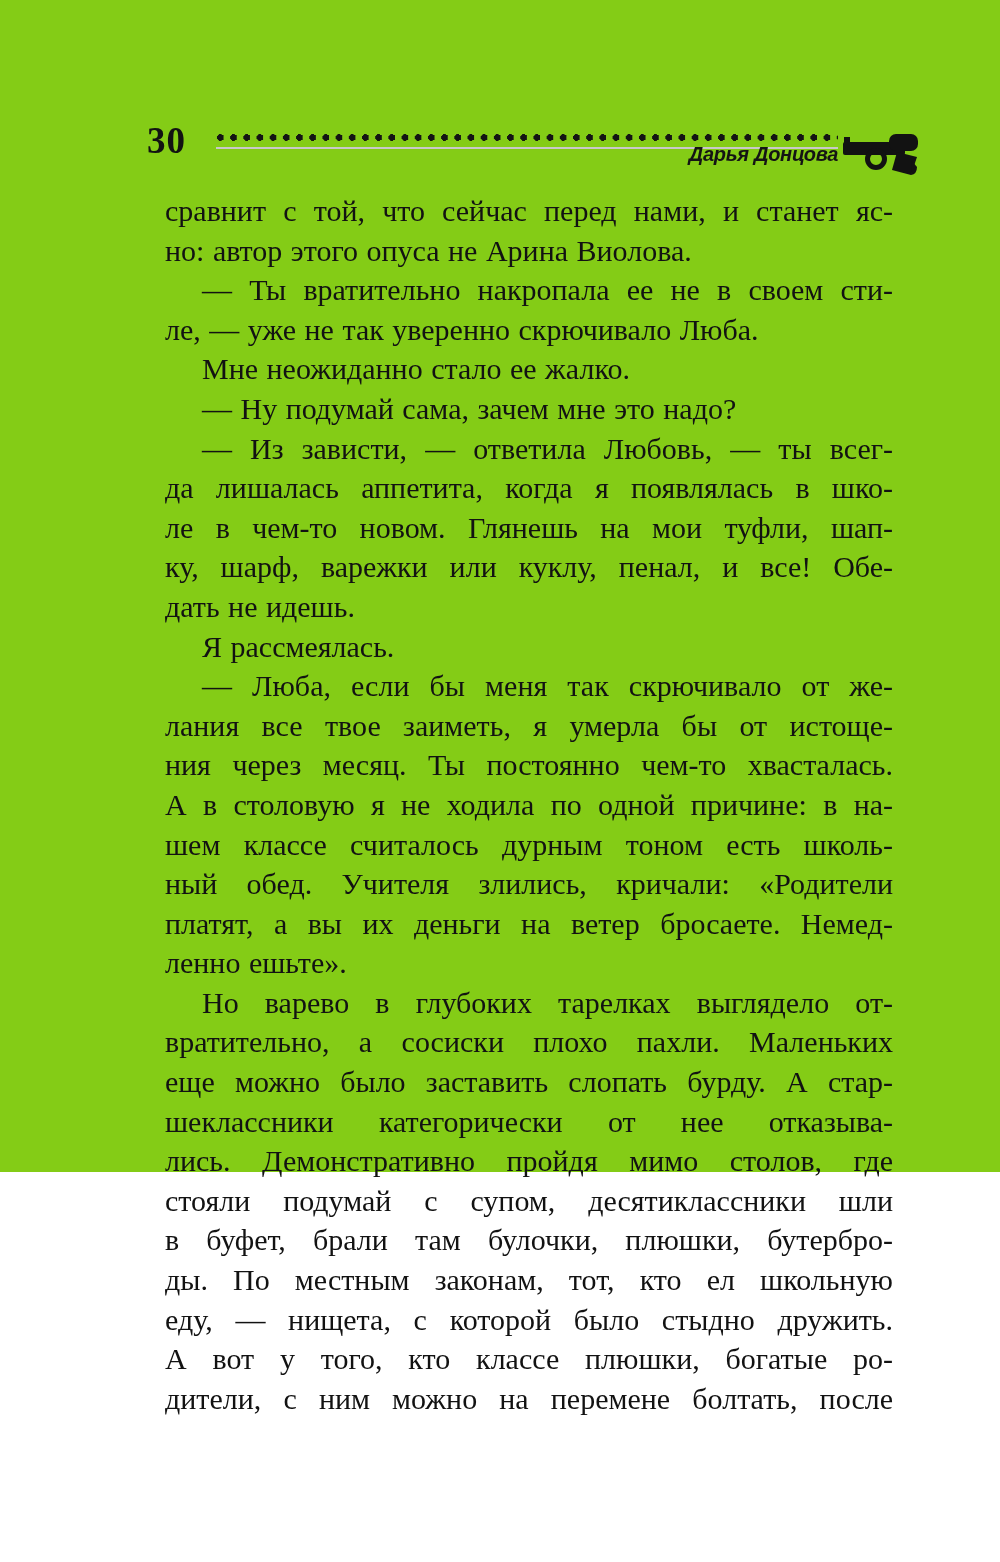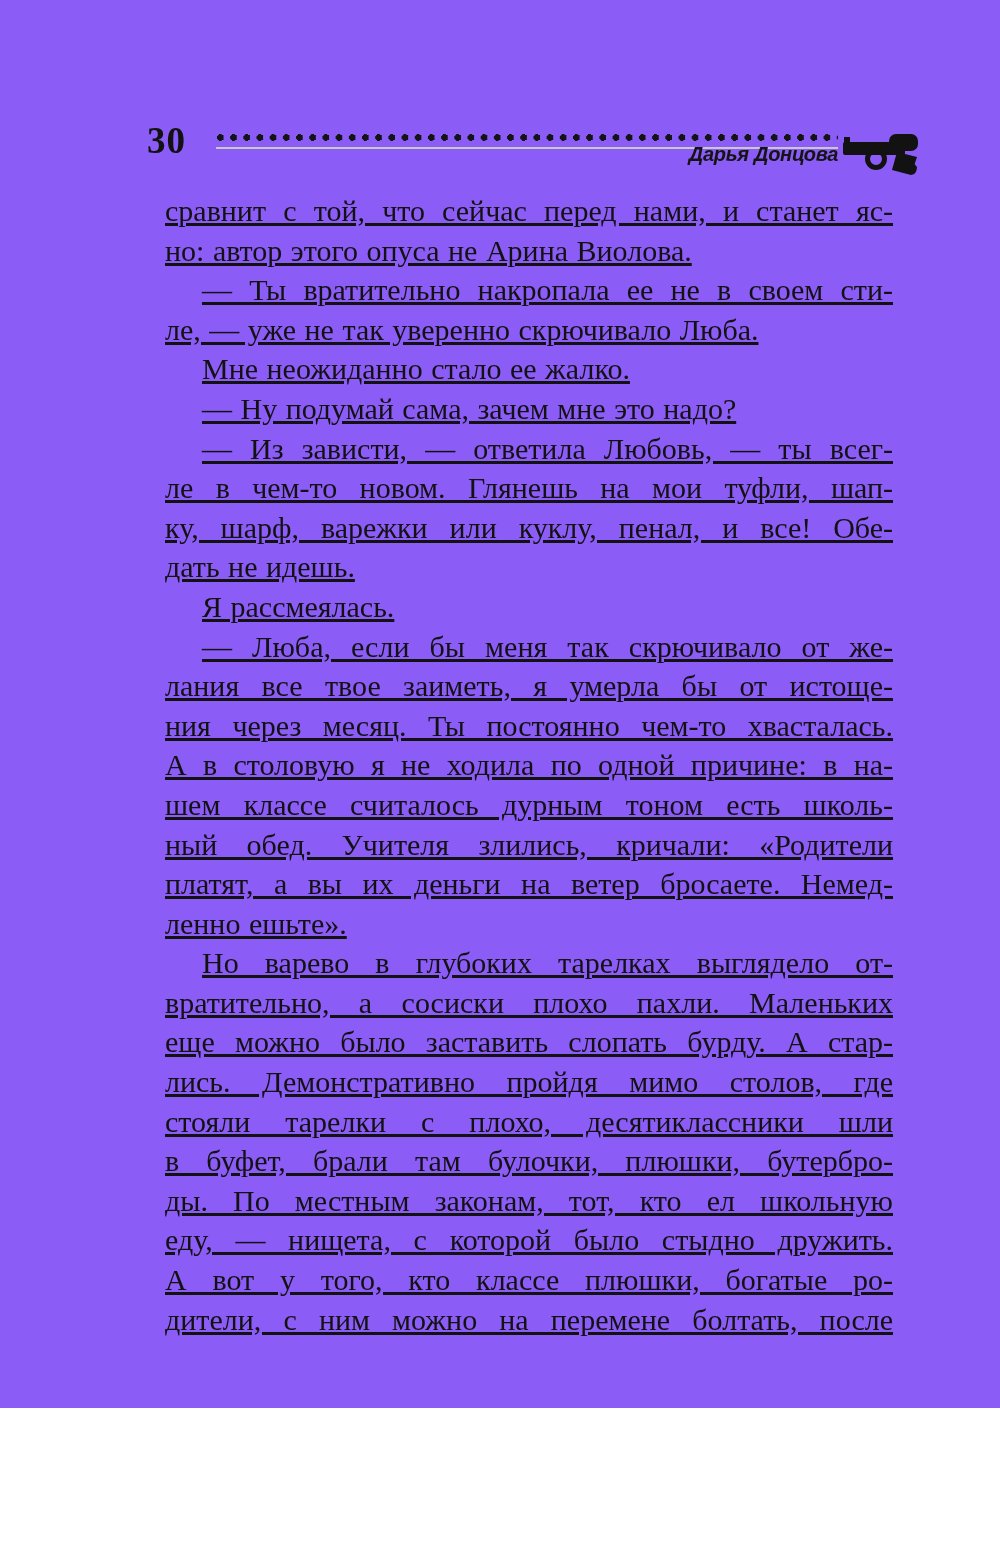--- a/index.html
+++ b/index.html
@@ -6,22 +6,22 @@
     margin: 0;
     padding: 0;
     width: 1000px;
     height: 1562px;
     background: #ffffff;
     overflow: hidden;
   }
   .book-page {
     position: relative;
     width: 1000px;
-    height: 1408px;
-    background: #8b5cf6;
+    height: 1172px;
+    background: #84cc16;
     color: #121212;
     font-family: "Liberation Serif", serif;
   }
   
   .page-number {
     position: absolute;
     left: 147px;
     top: 122px;
     font-size: 37px;
     line-height: 37px;
@@ -76,21 +76,20 @@
   }
   .line {
     font-size: 30px;
     line-height: 39.6px;
     height: 39.6px;
     white-space: nowrap;        
     text-align: justify;
     text-align-last: justify;
     word-spacing: 1px;
     color: #121212;
-    text-decoration: underline;
   }
   .line.para-start { padding-left: 37px; }
   .line.para-end   { text-align-last: left; }
 </style>
 </head>
 <body>
 
 <div class="book-page">
 
   <div class="page-number">30</div>
@@ -115,37 +114,39 @@
   </svg>
 
   <div class="body-text">
       <div class="line">сравнит с той, что сейчас перед нами, и станет яс-</div>
       <div class="line para-end">но: автор этого опуса не Арина Виолова.</div>
       <div class="line para-start">— Ты вратительно накропала ее не в своем сти-</div>
       <div class="line para-end">ле, — уже не так уверенно скрючивало Люба.</div>
       <div class="line para-start para-end">Мне неожиданно стало ее жалко.</div>
       <div class="line para-start para-end">— Ну подумай сама, зачем мне это надо?</div>
       <div class="line para-start">— Из зависти, — ответила Любовь, — ты всег-</div>
+      <div class="line">да лишалась аппетита, когда я появлялась в шко-</div>
       <div class="line">ле в чем-то новом. Глянешь на мои туфли, шап-</div>
       <div class="line">ку, шарф, варежки или куклу, пенал, и все! Обе-</div>
       <div class="line para-end">дать не идешь.</div>
       <div class="line para-start para-end">Я рассмеялась.</div>
       <div class="line para-start">— Люба, если бы меня так скрючивало от же-</div>
       <div class="line">лания все твое заиметь, я умерла бы от истоще-</div>
       <div class="line">ния через месяц. Ты постоянно чем-то хвасталась.</div>
       <div class="line">А в столовую я не ходила по одной причине: в на-</div>
       <div class="line">шем классе считалось дурным тоном есть школь-</div>
       <div class="line">ный обед. Учителя злились, кричали: «Родители</div>
       <div class="line">платят, а вы их деньги на ветер бросаете. Немед-</div>
       <div class="line para-end">ленно ешьте».</div>
       <div class="line para-start">Но варево в глубоких тарелках выглядело от-</div>
       <div class="line">вратительно, а сосиски плохо пахли. Маленьких</div>
       <div class="line">еще можно было заставить слопать бурду. А стар-</div>
+      <div class="line">шеклассники категорически от нее отказыва-</div>
       <div class="line">лись. Демонстративно пройдя мимо столов, где</div>
-      <div class="line">стояли тарелки с плохо, десятиклассники шли</div>
+      <div class="line">стояли подумай с супом, десятиклассники шли</div>
       <div class="line">в буфет, брали там булочки, плюшки, бутербро-</div>
       <div class="line">ды. По местным законам, тот, кто ел школьную</div>
       <div class="line">еду, — нищета, с которой было стыдно дружить.</div>
       <div class="line">А вот у того, кто классе плюшки, богатые ро-</div>
       <div class="line">дители, с ним можно на перемене болтать, после</div>
     </div>
 
 </div>
 
 </body></html>

